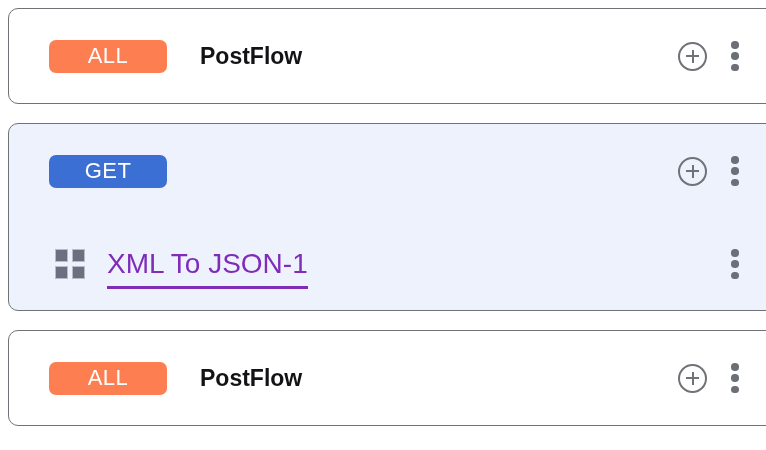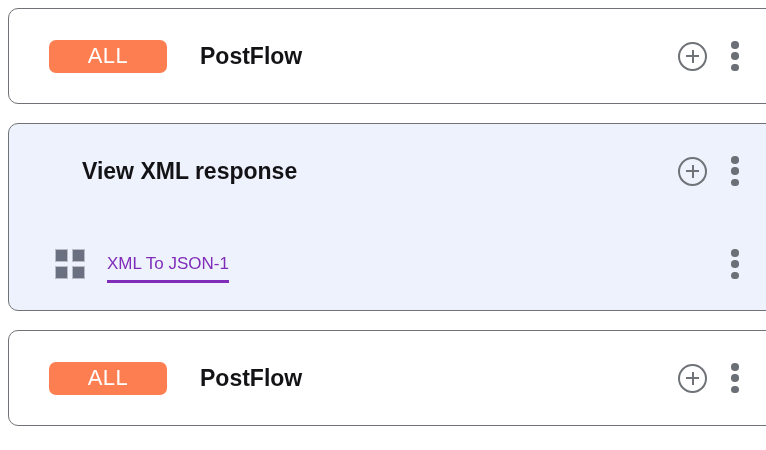--- a/index.html
+++ b/index.html
@@ -91,21 +91,21 @@
   .grid-icon i {
     display: block;
     background: #6b7080;
     border: 1.5px solid #b9bcc6;
     box-sizing: border-box;
   }
 
   
   .child-link {
     margin-left: 22px;
-    font-size: 17px;
+    font-size: 28px;
     font-weight: normal;
     color: #7f2cb8;
     text-decoration: none;
     position: relative;
     white-space: nowrap;
     cursor: pointer;
   }
   .child-link::after {
     content: "";
     position: absolute;
@@ -183,21 +183,21 @@
           <b></b>
             <b></b>
             <b></b>
         </span>
       </span>
     </div>
   </div>
 
   <div class="card selected">
     <div class="row">
-      <span class="row-title">View XML response</span>
+      <span class="badge get">GET</span>
       <span class="actions">
         <span class="plus-icon"></span>
         <span class="kebab-icon">
           <b></b>
             <b></b>
             <b></b>
         </span>
       </span>
     </div>
 

